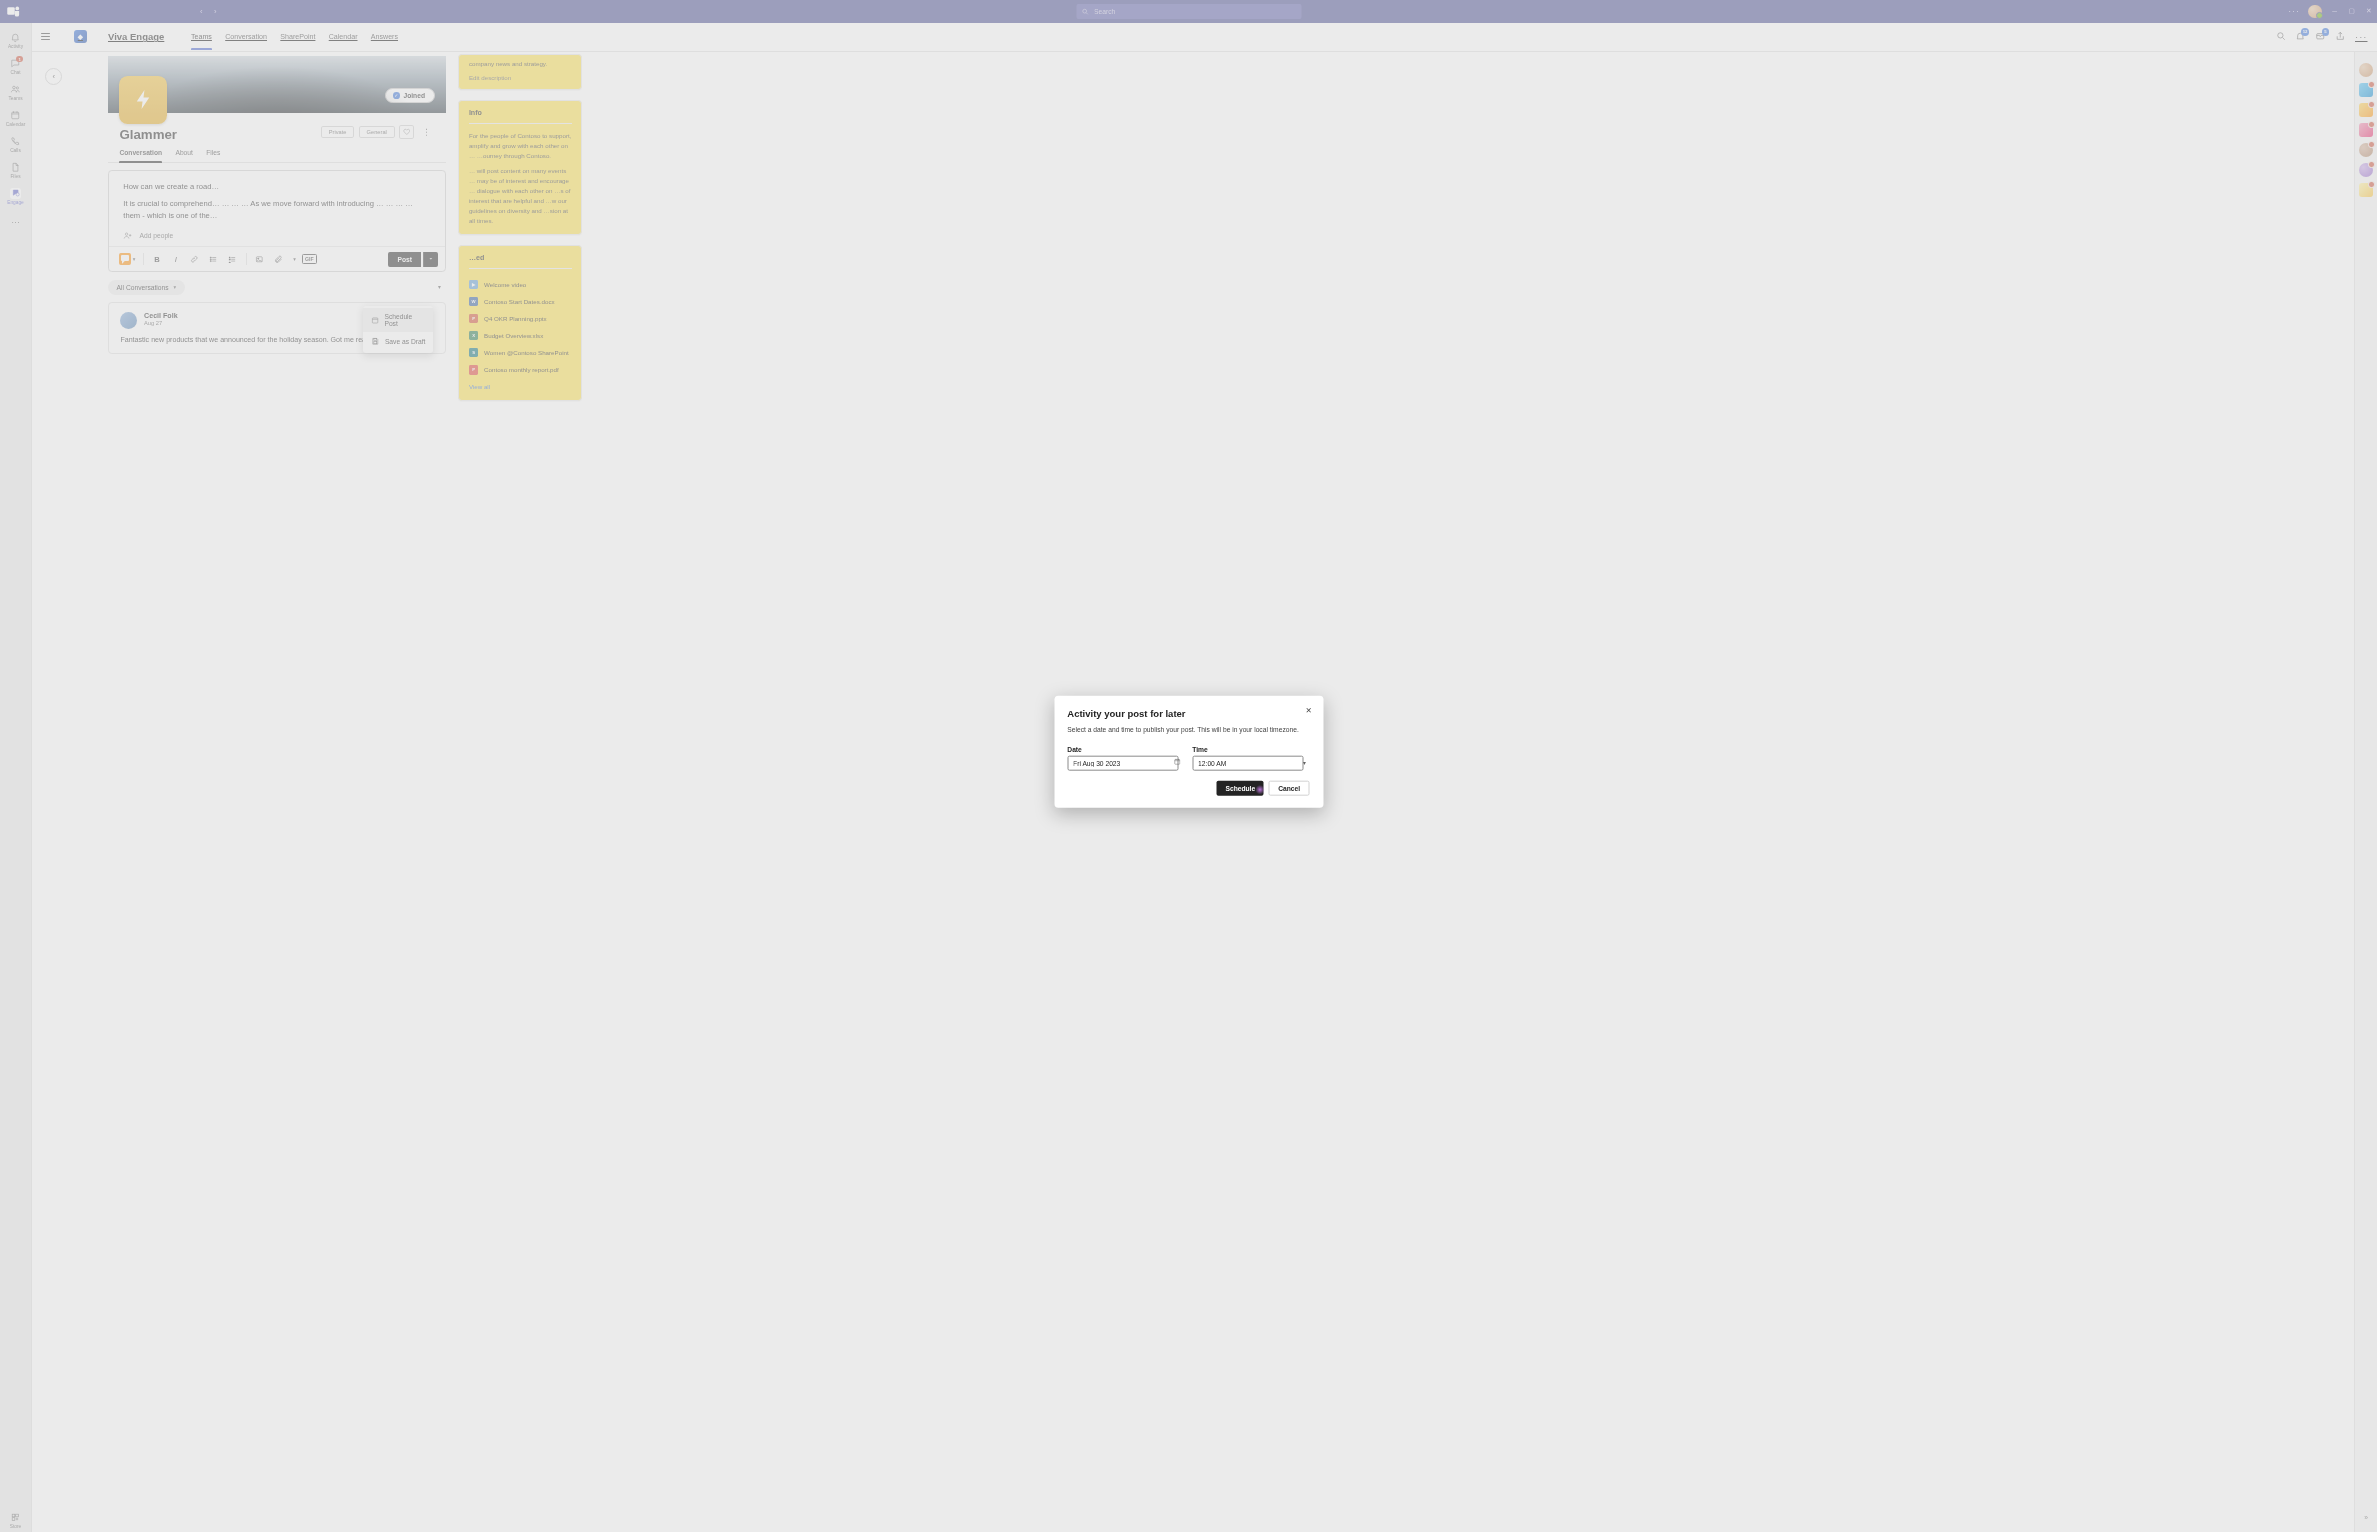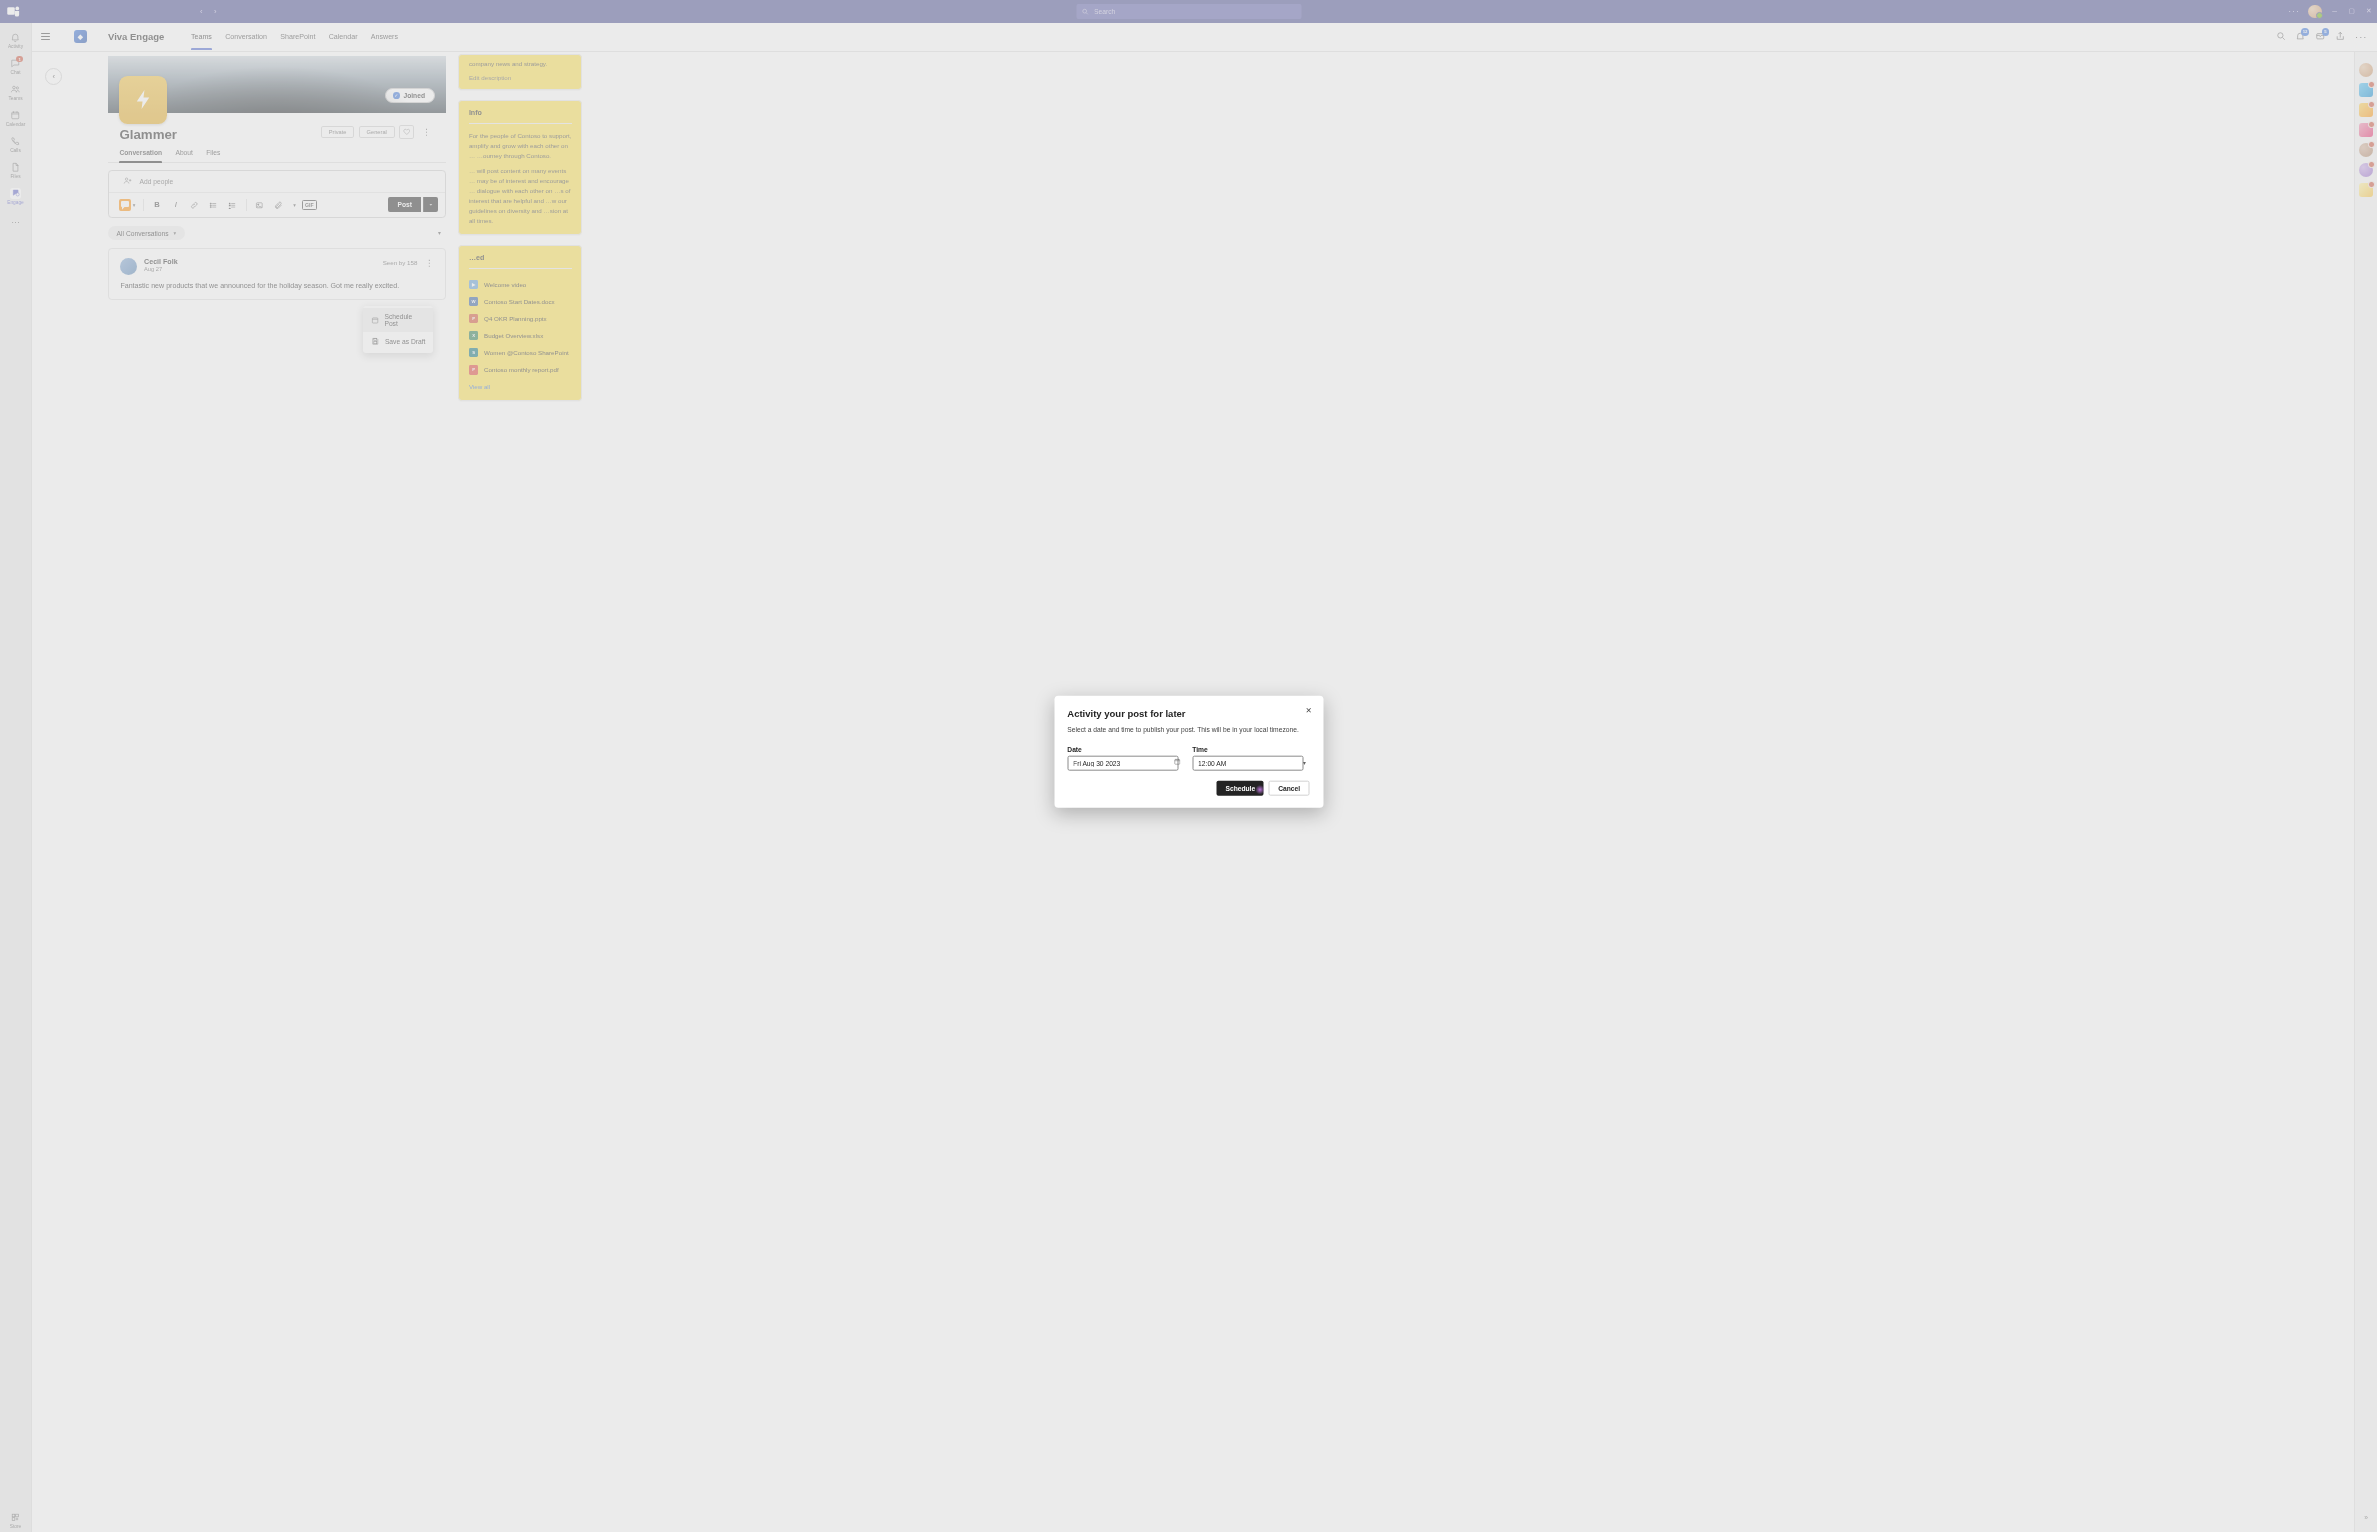--- a/index.html
+++ b/index.html
@@ -70,21 +70,21 @@
     .rail-item.engage .ico { background:#fff; border-radius:2.9px; padding:1px; }
 
     
     .main {
       position:absolute; left:32px; right:0; top:23px; bottom:0; background:#fff;
       display:flex; flex-direction:column;
     }
 
     
     .engage-header {
-      height:28.5px; display:flex; align-items:center; padding:0 9.5px 0 5.7px; border-bottom:0.5px solid #e1e1e1; gap:21px;
+      height:28.5px; display:flex; align-items:center; padding:0 9.5px 0 5.7px; border-bottom:0.5px solid #e1e1e1; gap:21px;text-decoration:underline;
     }
     .engage-header .hamburger { width:15px; height:15px; display:flex; flex-direction:column; justify-content:center; gap:1.9px; cursor:pointer; padding:2.9px; }
     .engage-header .hamburger span { height:1px; background:#424242; border-radius:0.5px; }
     .engage-header .viva-logo {
       width:13.3px; height:13.3px; border-radius:2.9px; background:linear-gradient(135deg,#2f6edc,#1a4aa8);
       display:flex; align-items:center; justify-content:center; color:#fff; font-size:6.7px; font-weight:700;
     }
     .engage-header .viva-title { font-size:9.5px; font-weight:700; color:#242424; }
     .engage-tabs { display:flex; gap:13.3px; margin-left:5.7px; }
     .engage-tab { font-size:7.1px; color:#424242; padding:8.6px 0; cursor:pointer; position:relative; }
@@ -530,20 +530,24 @@
         </div>
       </div>
 
       <div class="community-tabs">
         <div class="ctab active">Conversation</div>
         <div class="ctab">About</div>
         <div class="ctab">Files</div>
       </div>
 
       <div class="composer">
+        <div class="ctext">
+          <div class="q">How can we create a road…</div>
+          <div>It is crucial to comprehend… … … … As we move forward with introducing … … … … them - which is one of the…</div>
+        </div>
         <div class="addpeople">
           <svg viewBox="0 0 24 24">
               <circle cx="9" cy="8" r="3"></circle>
               <path d="M3 19c0-3 3-5 6-5s6 2 6 5"></path>
               <path d="M18 8v6M15 11h6"></path>
             </svg>
           <span>Add people</span>
         </div>
         <div class="toolbar">
           <div class="post-type">

